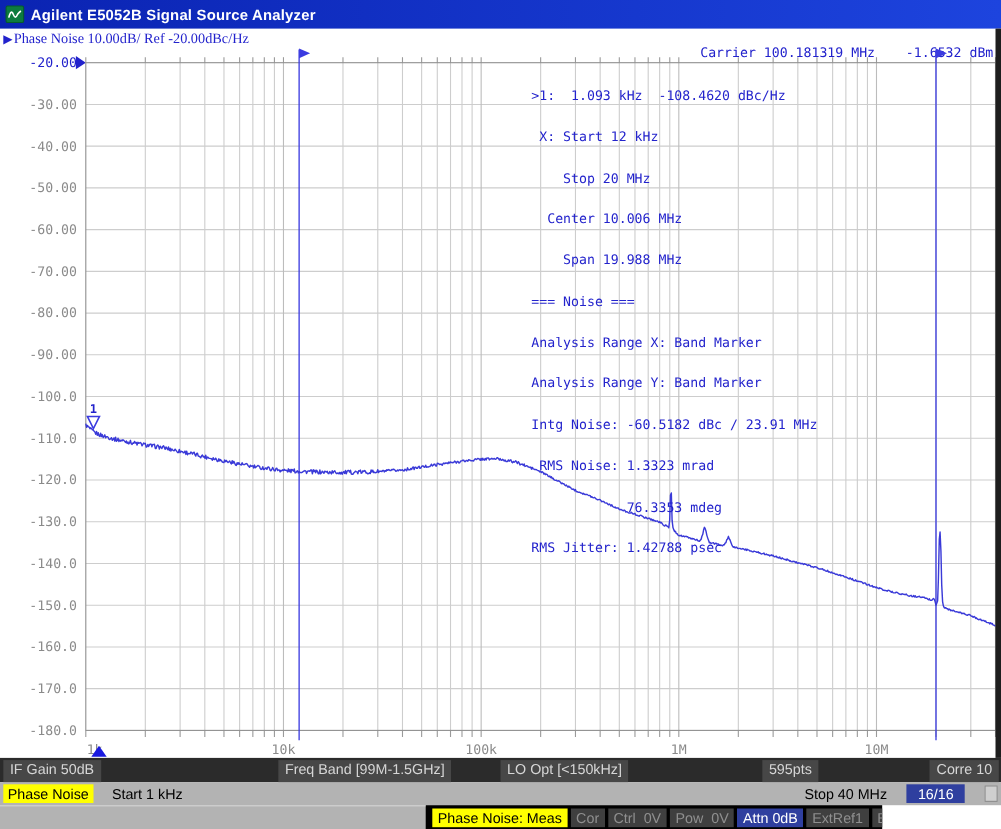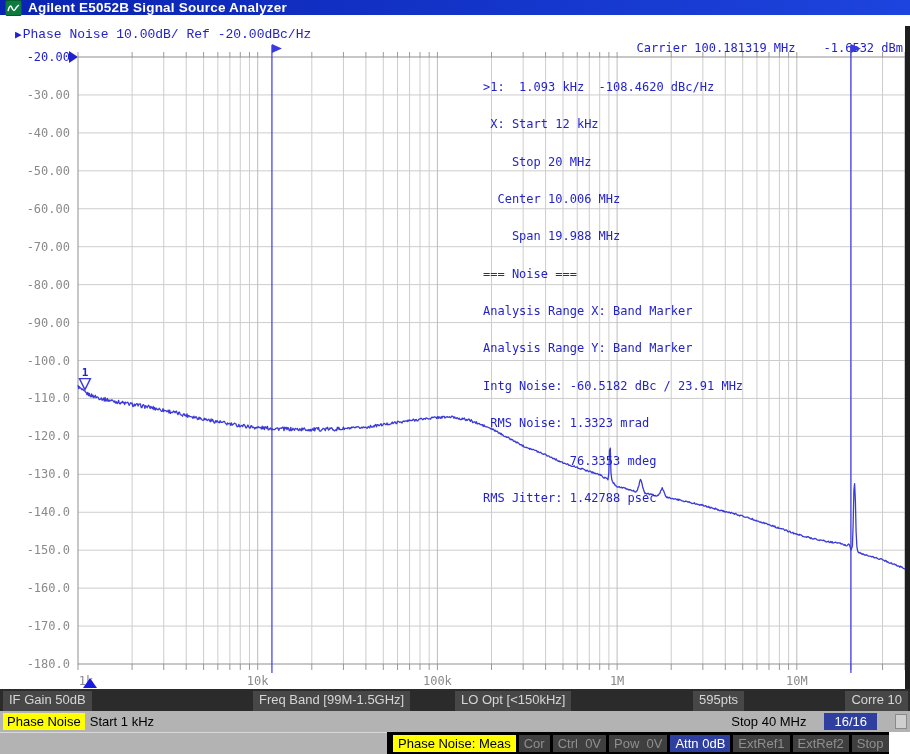--- a/index.html
+++ b/index.html
@@ -1,51 +1,51 @@
 <!DOCTYPE html>
 <html><head>
 <meta charset="utf-8">
 <style>
   *{margin:0;padding:0;box-sizing:border-box}
   html,body{background:#fff}
   .screen{position:relative;width:910px;height:754px;overflow:hidden;background:#fff;
           font-family:"Liberation Sans",sans-serif}
   
-  .titlebar{position:absolute;left:0;top:0;width:910px;height:15px;z-index:5;
+  .titlebar{position:absolute;left:0;top:0;width:910px;height:26px;z-index:5;
             background:linear-gradient(90deg,#0a23b2,#1d44de);
             display:flex;align-items:center;gap:6px;padding:0 5px}
   .appicon{width:17px;height:16px;background:#0d7b3e;border:1px solid #055c2c;border-radius:2px;
            display:flex;align-items:center;justify-content:center;flex:0 0 auto}
   .titlebar .ttl{color:#fff;font-weight:bold;font-size:13.5px;letter-spacing:.2px}
   
   .main{position:absolute;left:0;top:26px;width:910px;height:663px;background:#fff;z-index:0}
   .bezel-right{position:absolute;left:905px;top:26px;width:5px;height:663px;background:#1e1e1e;z-index:6}
-  .trace-hdr{position:absolute;left:15px;top:27px;z-index:4;white-space:pre;
-             font-family:Liberation Mono, monospace;font-size:13px;color:#2222cc}
+  .trace-hdr{position:absolute;left:3px;top:27px;z-index:4;white-space:pre;
+             font-family:Liberation Serif, serif;font-size:13px;color:#2222cc}
   .trace-hdr .arr{color:#2222cc;font-size:11px;margin-right:1px}
   .carrier{position:absolute;left:0;top:41px;width:903px;text-align:right;z-index:1;
            font-family:"DejaVu Sans Mono",monospace;font-size:12px;color:#2222cc;white-space:pre}
   .carrier .pwr{margin-left:28px}
   svg.plot{position:absolute;left:0;top:0;z-index:2}
   .info{position:absolute;left:483px;top:56px;z-index:3;white-space:pre;
         font-family:"DejaVu Sans Mono",monospace;font-size:12px;line-height:12.45px;color:#2323cc}
   
   .row1{position:absolute;left:0;top:689px;width:910px;height:22px;background:#2b2b2b;z-index:6}
   .row1 .chip{position:absolute;top:2px;height:34px;line-height:18px;padding:0 6px;
               background:#474747;color:#d6d6d6;font-size:13px;white-space:pre}
   .c1{left:3px}.c2{left:253px}.c3{left:455px}.c4{left:693px}.c5{right:2px}
   
   .row2{position:absolute;left:0;top:711px;width:910px;height:21px;background:#b3b3b3;z-index:6;
         display:flex;align-items:center;padding:0 3px;font-size:13px;color:#000}
-  .mode-chip{background:#ffff00;color:#000;padding:1px 4px;margin-right:5px}
+  .mode-chip{background:#ffff00;color:#000;padding:1px 4px;margin-right:17px}
   .row2 .rgt{margin-left:auto;display:flex;align-items:center;gap:18px}
   .count-chip{background:#2f3f9f;color:#fff;padding:1px 10px}
   .endbox{width:12px;height:15px;background:#cfcfcf;border:1px solid #8a8a8a}
   
-  .row3{position:absolute;left:0;top:732px;width:889px;height:22px;background:#000;z-index:6;display:flex}
+  .row3{position:absolute;left:0;top:732px;width:802px;height:22px;background:#000;z-index:6;display:flex}
   .msgbar{width:387px;height:22px;background:#b3b3b3;border-top:1px solid #d9d9d9;flex:0 0 auto}
   .keys{flex:1;display:flex;align-items:center;gap:3px;padding-left:6px;overflow:hidden}
   .key{font-size:13px;padding:1px 5px;white-space:pre;flex:0 0 auto}
   .key.meas{background:#ffff00;color:#000}
   .key.dim{background:#3f3f3f;color:#8f8f8f}
   .key.active{background:#2f3f9f;color:#fff}
   .key.clip{max-width:10px;overflow:hidden}
 </style>
 </head>
 <body>

